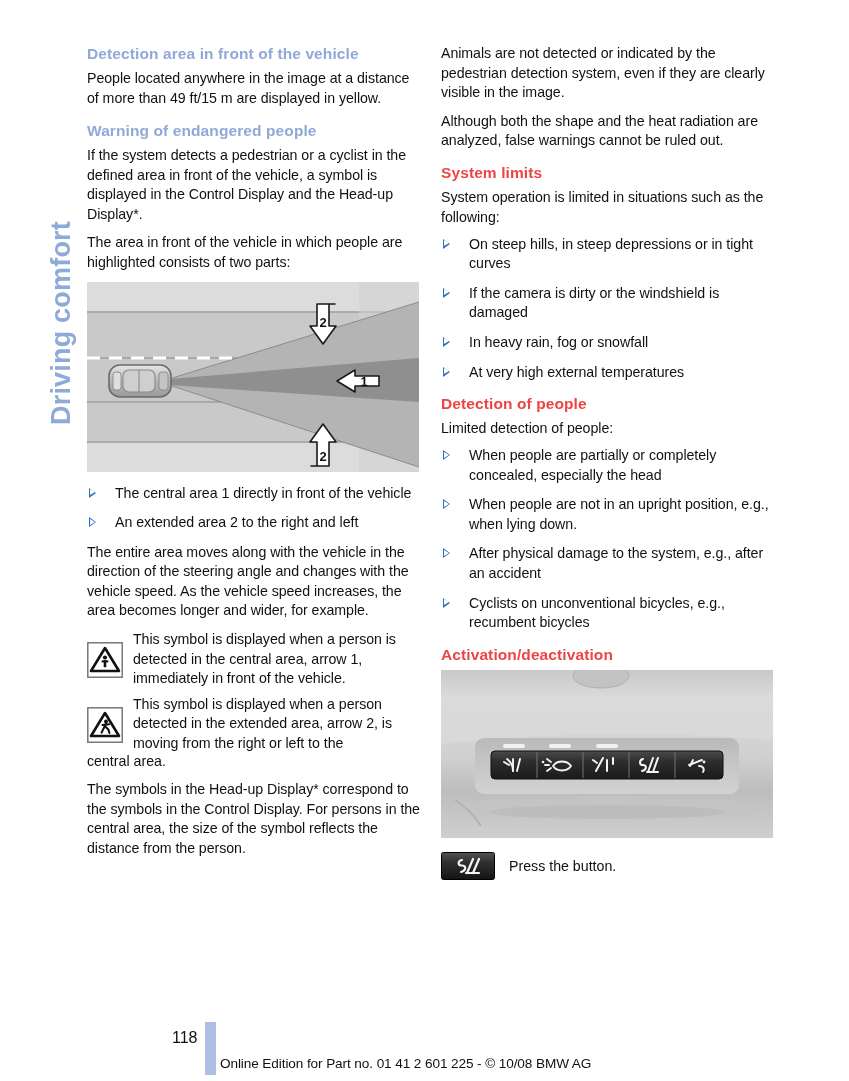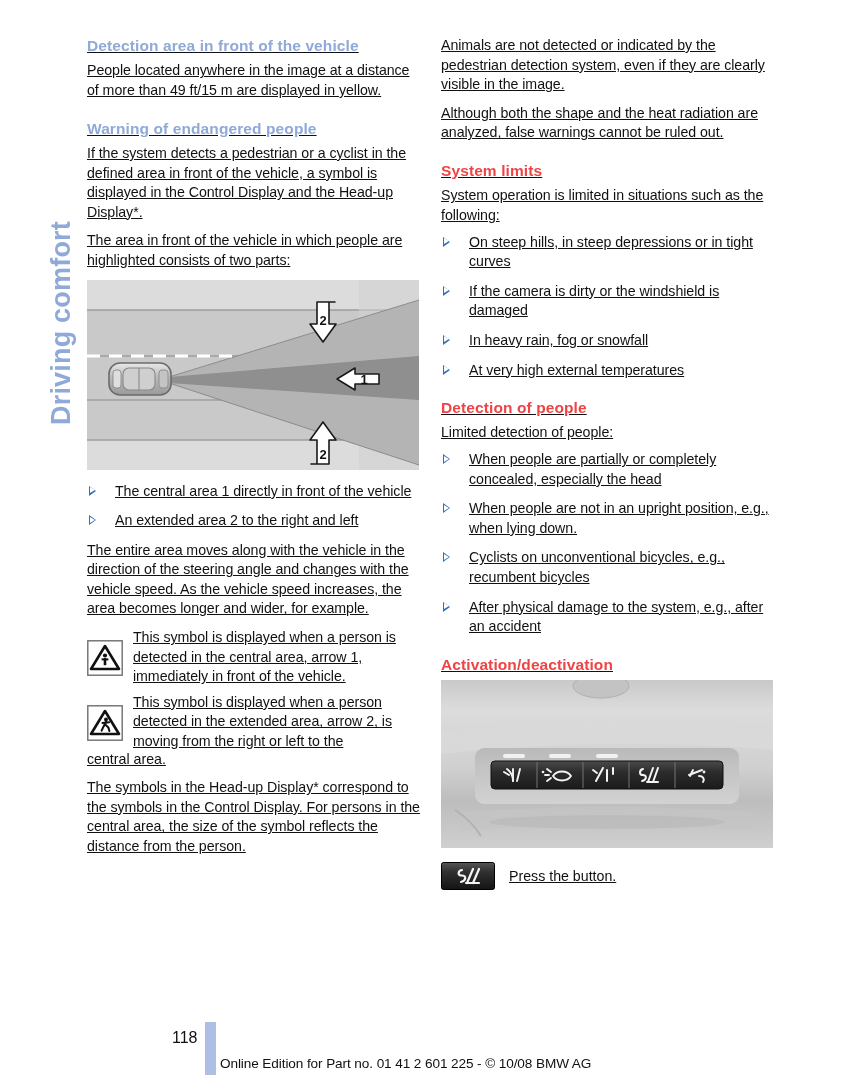--- a/index.html
+++ b/index.html
@@ -33,37 +33,36 @@
     font-weight: bold;
     color: #8fa9d8;
     letter-spacing: 0.2px;
   }
 
   
   #page { position: absolute; left: 0; top: 0; width: 849px; height: 1081px; }
 
   .col {
     position: absolute;
-    top: 36px;
+    top: 44px;
     width: 335px;
-    text-decoration: underline;
   }
   #col-left  { left: 87px; }
   #col-right { left: 441px; }
 
   h2.sec {
     font-size: 15.5px;
     font-weight: bold;
     margin: 0 0 6px 0;
     line-height: 1.25;
     letter-spacing: 0.1px;
   }
   h2.sec.muted { color: #8fa9d8; }
   h2.sec.strong { color: #ef4444; }
-  h2.sec.gap { margin-top: 18px; }
+  h2.sec.gap { margin-top: 12px; }
 
   p.body {
     font-size: 14.2px;
     line-height: 1.38;
     margin: 0 0 9px 0;
     color: #111111;
     letter-spacing: -0.05px;
   }
   p.body.tight { margin-bottom: 7px; }
 
@@ -309,25 +308,25 @@
       <li>
         <span class="tri"></span>
         <span>When people are partially or completely concealed, especially the head</span>
       </li>
       <li>
         <span class="tri"></span>
         <span>When people are not in an upright position, e.g., when lying down.</span>
       </li>
       <li>
         <span class="tri"></span>
+        <span>After physical damage to the system, e.g., after an accident</span>
+      </li>
+      <li>
+        <span class="tri"></span>
         <span>Cyclists on unconventional bicycles, e.g., recumbent bicycles</span>
-      </li>
-      <li>
-        <span class="tri"></span>
-        <span>After physical damage to the system, e.g., after an accident</span>
       </li>
     </ul>
 
     <h2 class="sec strong gap">Activation/deactivation</h2>
 
     <div class="photo">
       <svg width="332" height="168" viewBox="0 0 332 168">
         <defs>
           <linearGradient id="panel" x1="0" y1="0" x2="0" y2="1">
             <stop offset="0%" stop-color="#c9c9c9"></stop>

